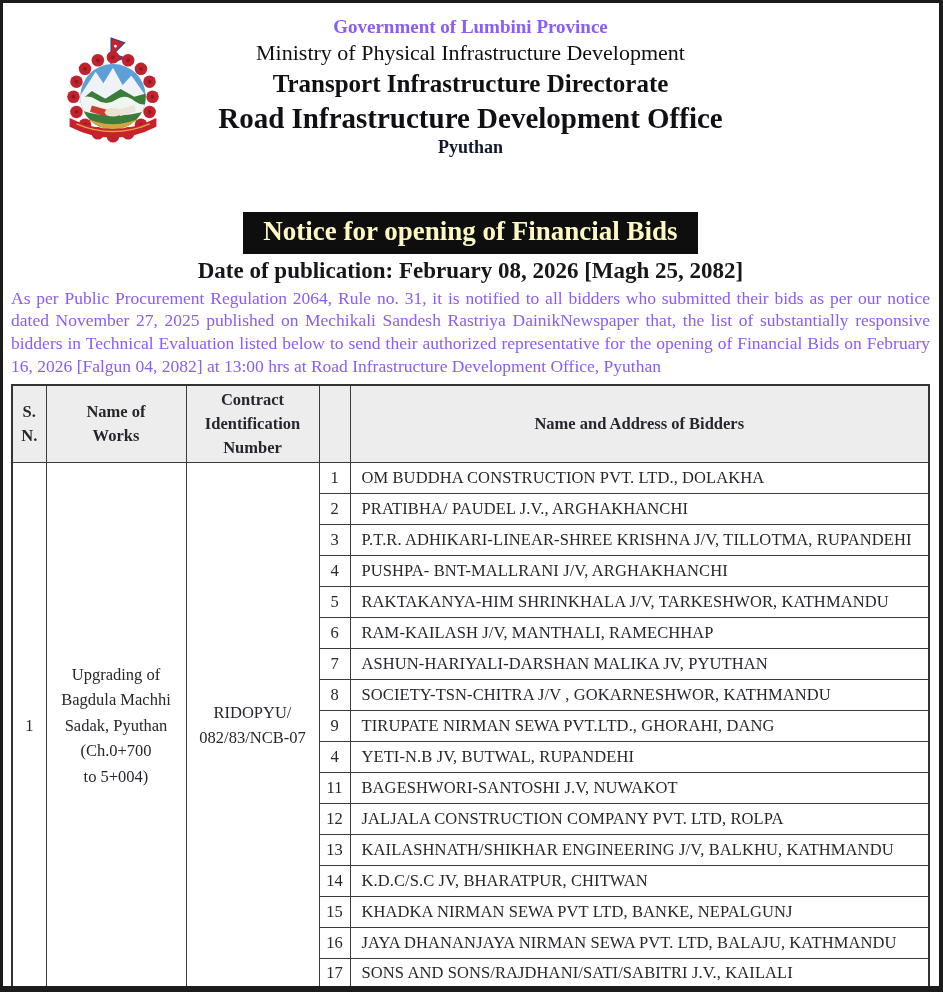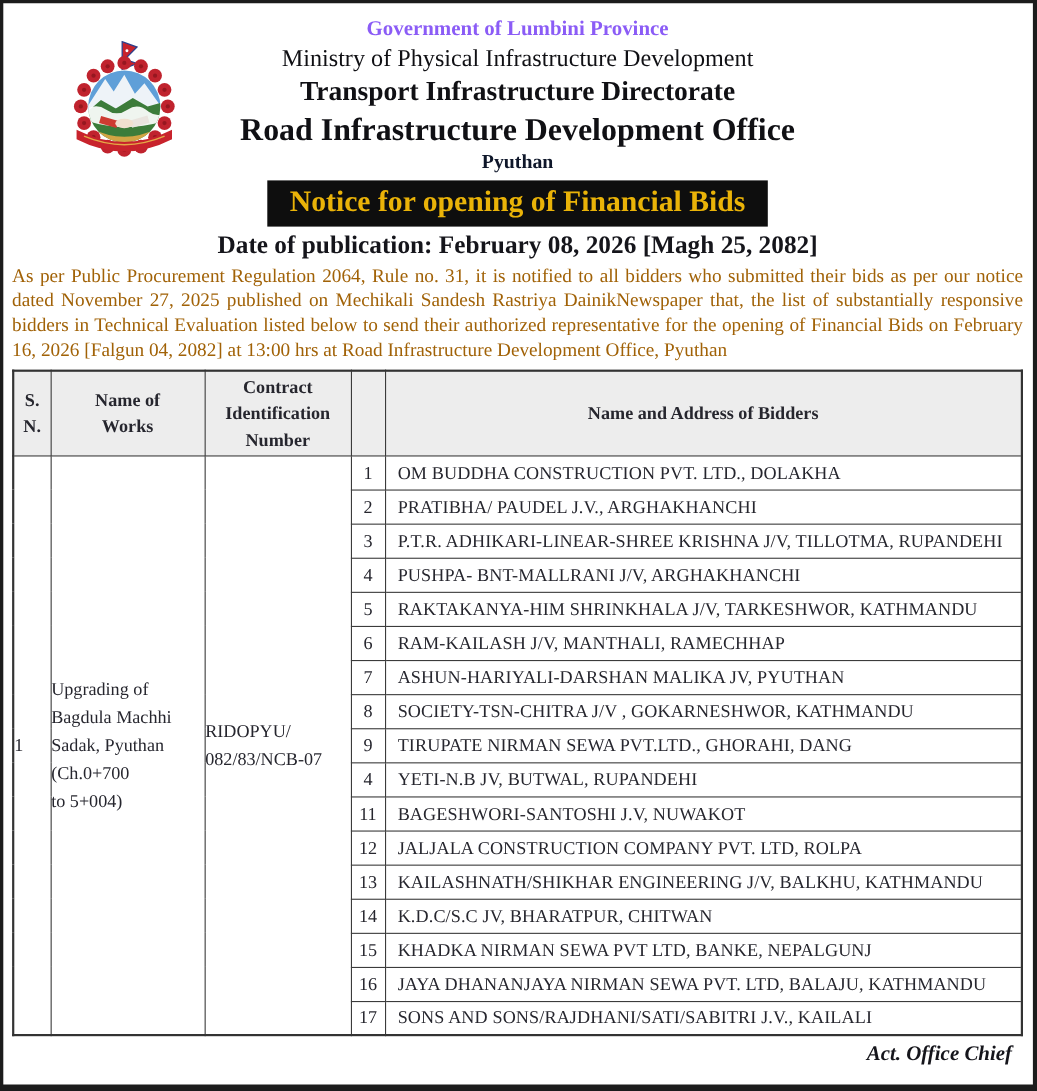--- a/index.html
+++ b/index.html
@@ -21,30 +21,31 @@
   .emblem-wrap { position: absolute; left: 44px; top: 26px; width: 116px; height: 106px; }
   .line-gov        { font-size: 19px; font-weight: bold; color: #8b5cf6; line-height: 1.32; text-align: center; }
   .line-ministry   { font-size: 22px; font-weight: normal; color: #101014; line-height: 1.3; }
   .line-directorate{ font-size: 25px; font-weight: bold; color: #101014; line-height: 1.3; }
   .line-office     { font-size: 29px; font-weight: bold; color: #101014; line-height: 1.25; }
   .line-district   { font-size: 18px; font-weight: bold; color: #0f172a; line-height: 1.3; }
 
   .banner-row { text-align: center; margin-top: 4px; }
   .banner {
     display: inline-block;
-    background: #0e0e0e; color: #eab308;
+    background: #0e0e0e; color: #fef9c3;
     font-size: 27px; font-weight: bold;
     padding: 4px 20px 7px 20px;
     min-width: 430px;
+    margin-top: 48px;
   }
   .pubdate { text-align: center; font-size: 23px; font-weight: bold; color: #15151b; margin-top: 4px; }
 
   .body-par {
     font-size: 17.5px; line-height: 22.6px;
-    text-align: justify; color: #a16207;
+    text-align: justify; color: #8b5cf6;
     margin-top: 3px;
   }
 
   
   table.bids {
     width: 100%; border-collapse: collapse;
     margin-top: 7px; table-layout: fixed;
   }
   table.bids col.c-sn   { width: 34px; }
   table.bids col.c-work { width: 140px; }
@@ -57,21 +58,21 @@
     color: #26262e;
   }
   table.bids { border: 2px solid #333; }
   thead th {
     background: #ededed;
     font-size: 17px; font-weight: bold; color: #15151b;
     text-align: center; height: 77px;
     white-space: pre-line; line-height: 1.45;
     border-bottom-width: 2px;
   }
-  td.merged { white-space: pre-line; font-size: 17px; line-height: 1.55; color: #23232b; margin-left: 18px; }
+  td.merged { text-align: center; white-space: pre-line; font-size: 17px; line-height: 1.55; color: #23232b; margin-left: 18px; }
   td.bno  { text-align: center; height: 31px; }
   td.bname{ text-align: left; padding: 2px 6px 2px 11px; letter-spacing: 0.1px; }
 
   .signature {
     text-align: right; font-size: 19px; font-weight: bold; font-style: italic;
     color: #15151b; padding: 6px 10px 0 0;
   }
 </style>
 </head>
 <body>

